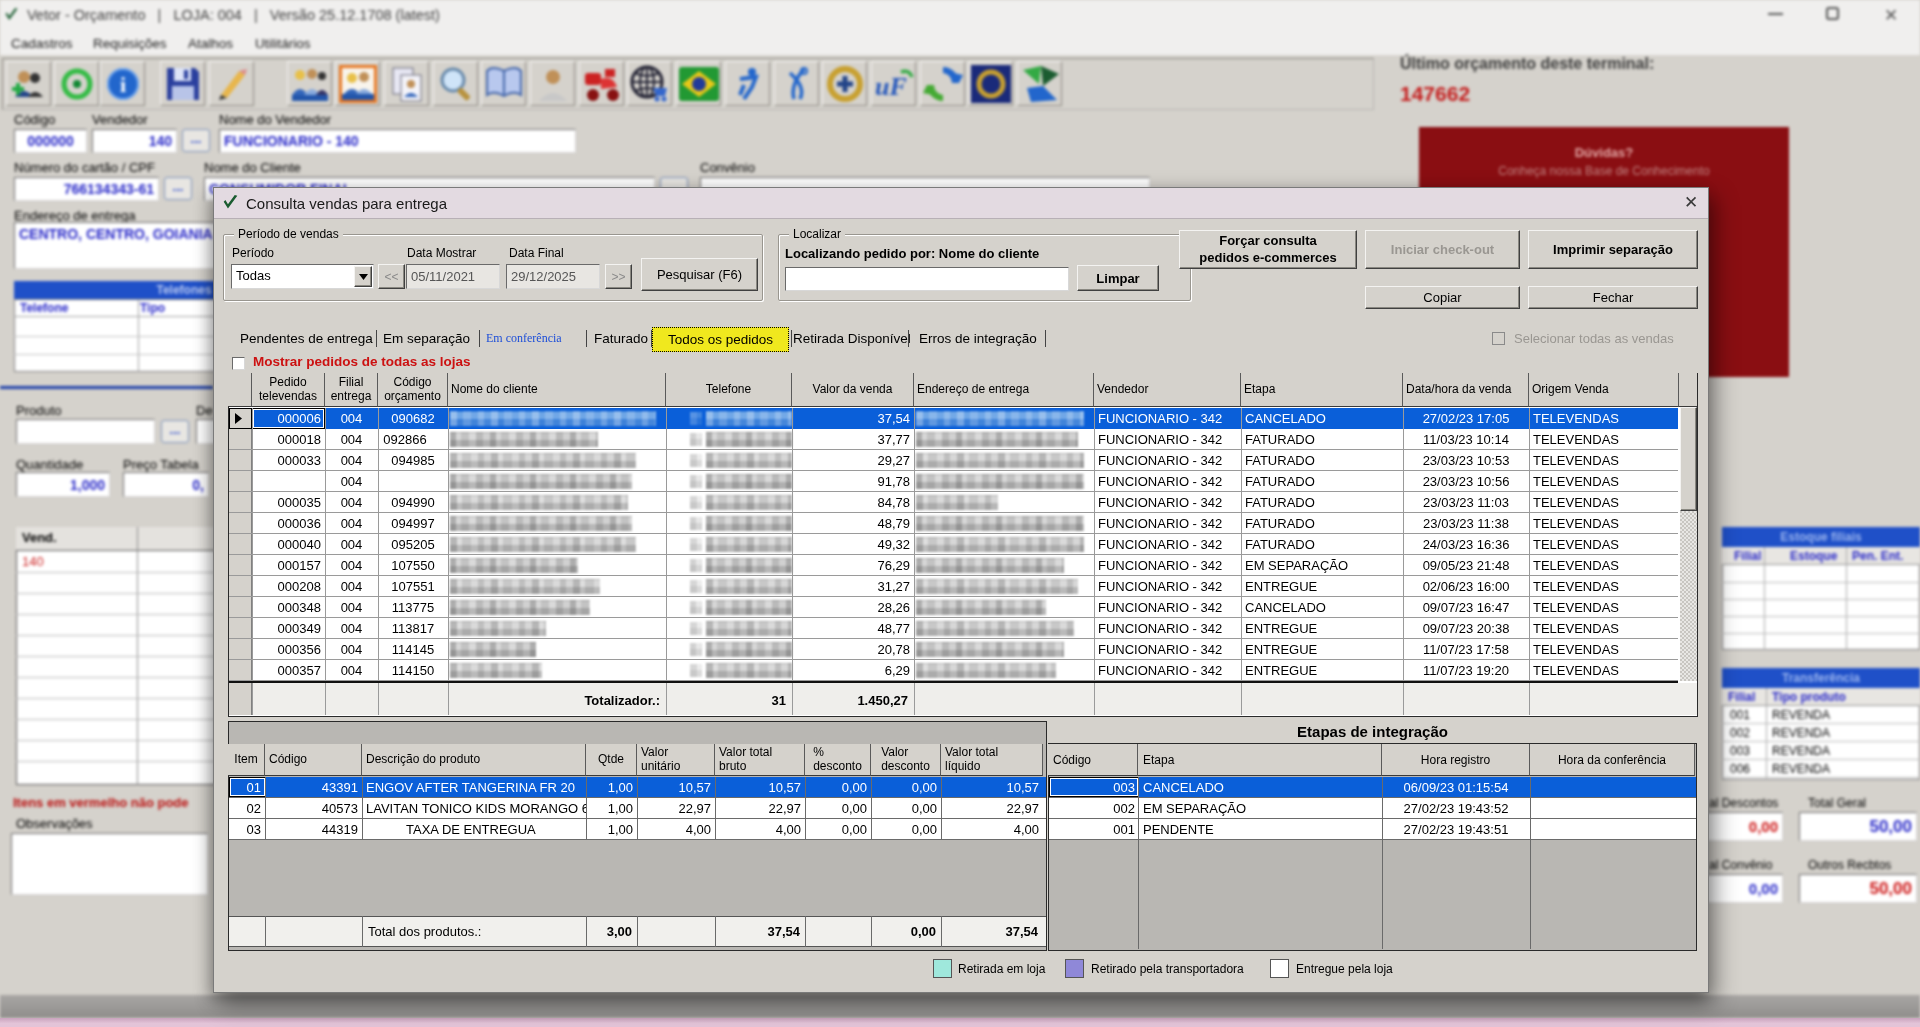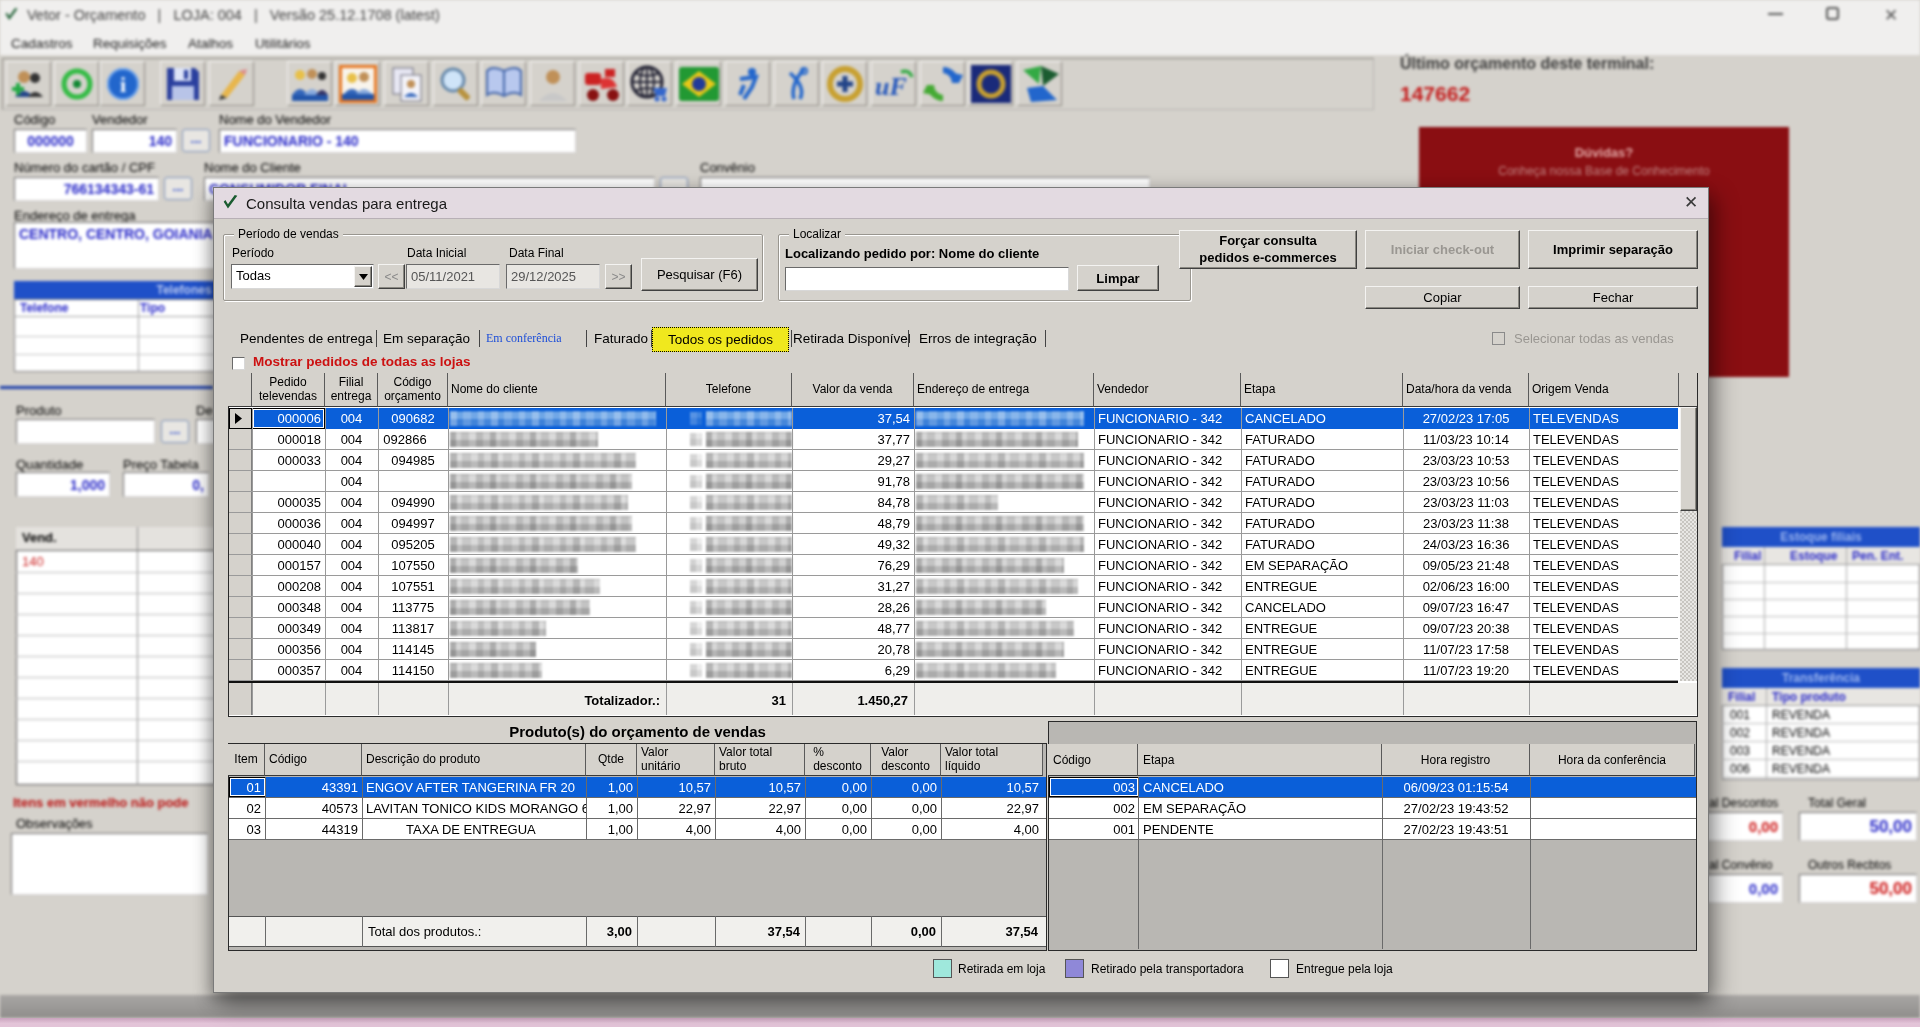--- a/index.html
+++ b/index.html
@@ -312,21 +312,21 @@
     </div>
 <div class="abs" style="left:18px;top:58px;font-size:12px;">Período</div>
 <div class="abs sunken" style="left:17px;top:76px;width:143px;height:25px;"></div>
 <div class="abs" style="left:22px;top:80px;font-size:13px;">Todas</div>
 <div class="abs btn" style="left:140px;top:78px;width:18px;height:21px;">
       <svg width="9" height="6" viewBox="0 0 9 6">
         <path d="M0 0 L9 0 L4.5 6 Z" fill="#000"></path>
       </svg>
     </div>
 <div class="abs btn" style="left:164px;top:76px;width:27px;height:25px;color:#8a8a8a;font-size:12px;">&lt;&lt;</div>
-<div class="abs" style="left:193px;top:58px;font-size:12px;">Data Inicial</div>
+<div class="abs" style="left:193px;top:58px;font-size:12px;">Data Mostrar</div>
 <div class="abs sunken" style="left:192px;top:76px;width:94px;height:25px;font-size:13px;color:#555;display:flex;align-items:center;padding-left:4px;background:#e8e6e2;">05/11/2021</div>
 <div class="abs" style="left:295px;top:58px;font-size:12px;">Data Final</div>
 <div class="abs sunken" style="left:292px;top:76px;width:94px;height:25px;font-size:13px;color:#555;display:flex;align-items:center;padding-left:4px;background:#e8e6e2;">29/12/2025</div>
 <div class="abs btn" style="left:391px;top:76px;width:27px;height:25px;color:#8a8a8a;font-size:12px;">&gt;&gt;</div>
 <div class="abs btn" style="left:427px;top:70px;width:117px;height:33px;font-size:13px;">Pesquisar (F6)</div>
 <div class="abs grp" style="left:564px;top:46px;width:413px;height:67px;">
       <div class="grplbl">Localizar</div>
     </div>
 <div class="abs" style="left:571px;top:58px;font-size:13px;font-weight:bold;">Localizando pedido por: Nome do cliente</div>
 <div class="abs sunken" style="left:571px;top:79px;width:284px;height:24px;"></div>
@@ -590,21 +590,20 @@
 <div class="abs" style="left:1027px;top:494.5px;width:1px;height:32.5px;background:#9a9a9a;"></div>
 <div class="abs" style="left:1189px;top:494.5px;width:1px;height:32.5px;background:#9a9a9a;"></div>
 <div class="abs" style="left:1315px;top:494.5px;width:1px;height:32.5px;background:#9a9a9a;"></div>
 <div class="abs" style="left:15px;top:494.5px;width:23px;height:32.5px;background:#d5d2cc;border-right:1px solid #808080;"></div>
 <div class="cell" style="left:234px;top:497.5px;width:218px;height:30px;justify-content:flex-end;font-weight:bold;padding-right:6px;">Totalizador.:</div>
 <div class="cell" style="left:452px;top:497.5px;width:126px;height:30px;justify-content:flex-end;font-weight:bold;padding-right:6px;">31</div>
 <div class="cell" style="left:578px;top:497.5px;width:122px;height:30px;justify-content:flex-end;font-weight:bold;padding-right:6px;">1.450,27</div>
 <div class="abs" style="left:1466px;top:219px;width:17px;height:273.5px;background:repeating-conic-gradient(#e8e7e4 0% 25%,#c8c6c1 0% 50%);background-size:4px 4px;"></div>
 <div class="abs raised" style="left:1466px;top:219px;width:17px;height:104px;"></div>
 <div class="abs" style="left:14px;top:533px;width:819px;height:230px;background:#b9b7b3;border:1px solid #2a2a2a;"></div>
-<div class="abs" style="left:14px;top:533px;width:819px;height:23px;background:#d5d2cc;border-bottom:1px solid #2a2a2a;text-align:center;font-size:15px;font-weight:bold;line-height:22px;">Produto(s) do orçamento de vendas</div>
 <div class="hdrcell" style="left:14px;top:556px;width:37px;height:32px;justify-content:center;line-height:1.1;padding-left:0px;">Item</div>
 <div class="hdrcell" style="left:51px;top:556px;width:97px;height:32px;justify-content:flex-start;line-height:1.1;padding-left:4px;">Código</div>
 <div class="hdrcell" style="left:148px;top:556px;width:224px;height:32px;justify-content:flex-start;line-height:1.1;padding-left:4px;">Descrição do produto</div>
 <div class="hdrcell" style="left:372px;top:556px;width:51px;height:32px;justify-content:center;line-height:1.1;padding-left:0px;">Qtde</div>
 <div class="hdrcell" style="left:423px;top:556px;width:78px;height:32px;justify-content:flex-start;line-height:1.1;padding-left:4px;">Valor<br>unitário</div>
 <div class="hdrcell" style="left:501px;top:556px;width:90px;height:32px;justify-content:flex-start;line-height:1.1;padding-left:4px;">Valor total<br>bruto</div>
 <div class="hdrcell" style="left:591px;top:556px;width:66px;height:32px;justify-content:center;line-height:1.1;padding-left:0px;">%<br>desconto</div>
 <div class="hdrcell" style="left:657px;top:556px;width:70px;height:32px;justify-content:center;line-height:1.1;padding-left:0px;">Valor<br>desconto</div>
 <div class="hdrcell" style="left:727px;top:556px;width:102px;height:32px;justify-content:flex-start;line-height:1.1;padding-left:4px;">Valor total<br>líquido</div>
 <div class="abs" style="left:15px;top:589.0px;width:817px;height:21.0px;background:#0a5fd9;border-bottom:1px solid #6a6a6a;"></div>
@@ -654,20 +653,21 @@
 <div class="abs" style="left:501px;top:728px;width:1px;height:31px;background:#6a6a6a;"></div>
 <div class="abs" style="left:591px;top:728px;width:1px;height:31px;background:#6a6a6a;"></div>
 <div class="abs" style="left:657px;top:728px;width:1px;height:31px;background:#6a6a6a;"></div>
 <div class="abs" style="left:727px;top:728px;width:1px;height:31px;background:#6a6a6a;"></div>
 <div class="cell" style="left:148px;top:728px;width:224px;height:31px;padding-left:6px;">Total dos produtos.:</div>
 <div class="cell" style="left:372px;top:728px;width:51px;height:31px;justify-content:flex-end;font-weight:bold;padding-right:5px;">3,00</div>
 <div class="cell" style="left:501px;top:728px;width:90px;height:31px;justify-content:flex-end;font-weight:bold;padding-right:5px;">37,54</div>
 <div class="cell" style="left:657px;top:728px;width:70px;height:31px;justify-content:flex-end;font-weight:bold;padding-right:5px;">0,00</div>
 <div class="cell" style="left:727px;top:728px;width:102px;height:31px;justify-content:flex-end;font-weight:bold;padding-right:5px;">37,54</div>
 <div class="abs" style="left:834px;top:533px;width:649px;height:230px;background:#b9b7b3;border:1px solid #2a2a2a;"></div>
+<div class="abs" style="left:834px;top:533px;width:649px;height:23px;background:#d5d2cc;border-bottom:1px solid #2a2a2a;text-align:center;font-size:15px;font-weight:bold;line-height:22px;">Etapas de integração</div>
 <div class="hdrcell" style="left:834px;top:556px;width:90px;height:32px;justify-content:flex-start;padding-left:5px;">Código</div>
 <div class="hdrcell" style="left:924px;top:556px;width:244px;height:32px;justify-content:flex-start;padding-left:5px;">Etapa</div>
 <div class="hdrcell" style="left:1168px;top:556px;width:148px;height:32px;justify-content:center;padding-left:0px;">Hora registro</div>
 <div class="hdrcell" style="left:1316px;top:556px;width:165px;height:32px;justify-content:center;padding-left:0px;">Hora da conferência</div>
 <div class="abs" style="left:835px;top:589.0px;width:647px;height:21.0px;background:#0a5fd9;border-bottom:1px solid #6a6a6a;"></div>
 <div class="cell" style="left:834px;top:589.0px;width:90px;height:21.0px;justify-content:flex-end;color:#fff;padding:0 3px;">003</div>
 <div class="cell" style="left:924px;top:589.0px;width:244px;height:21.0px;color:#fff;padding:0 5px;">CANCELADO</div>
 <div class="cell" style="left:1168px;top:589.0px;width:148px;height:21.0px;justify-content:center;color:#fff;">06/09/23 01:15:54</div>
 <div class="abs" style="left:835px;top:589.0px;width:90px;height:20.0px;border:1px solid #000;box-shadow:inset 0 0 0 1px #fff;"></div>
 <div class="abs" style="left:835px;top:610.0px;width:647px;height:21.0px;background:#fff;border-bottom:1px solid #6a6a6a;"></div>

